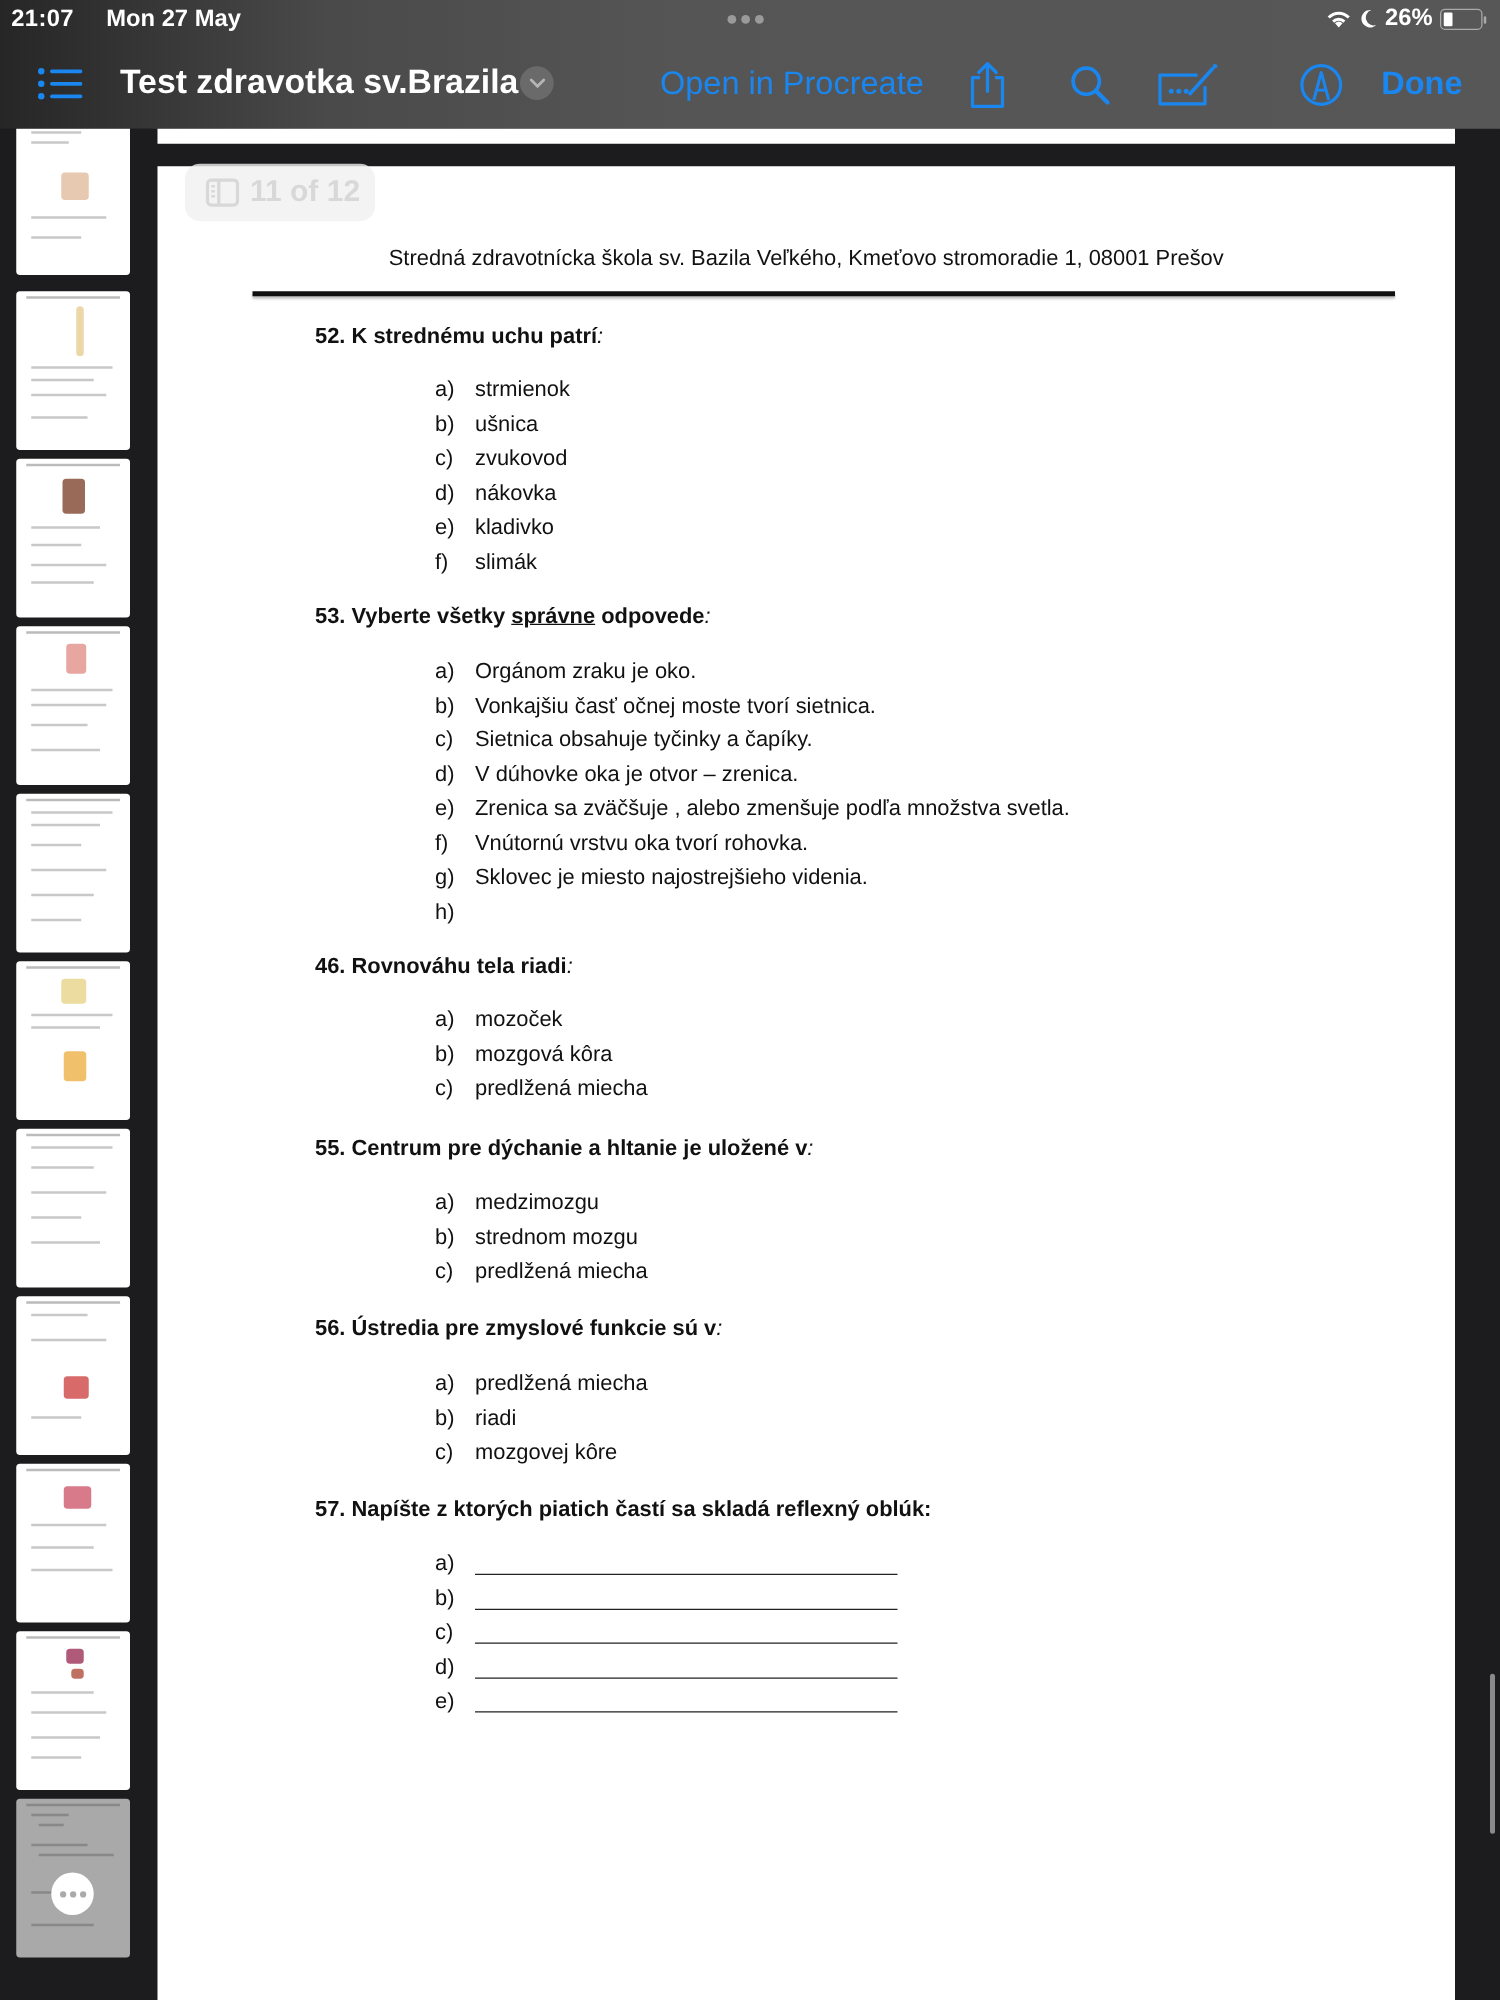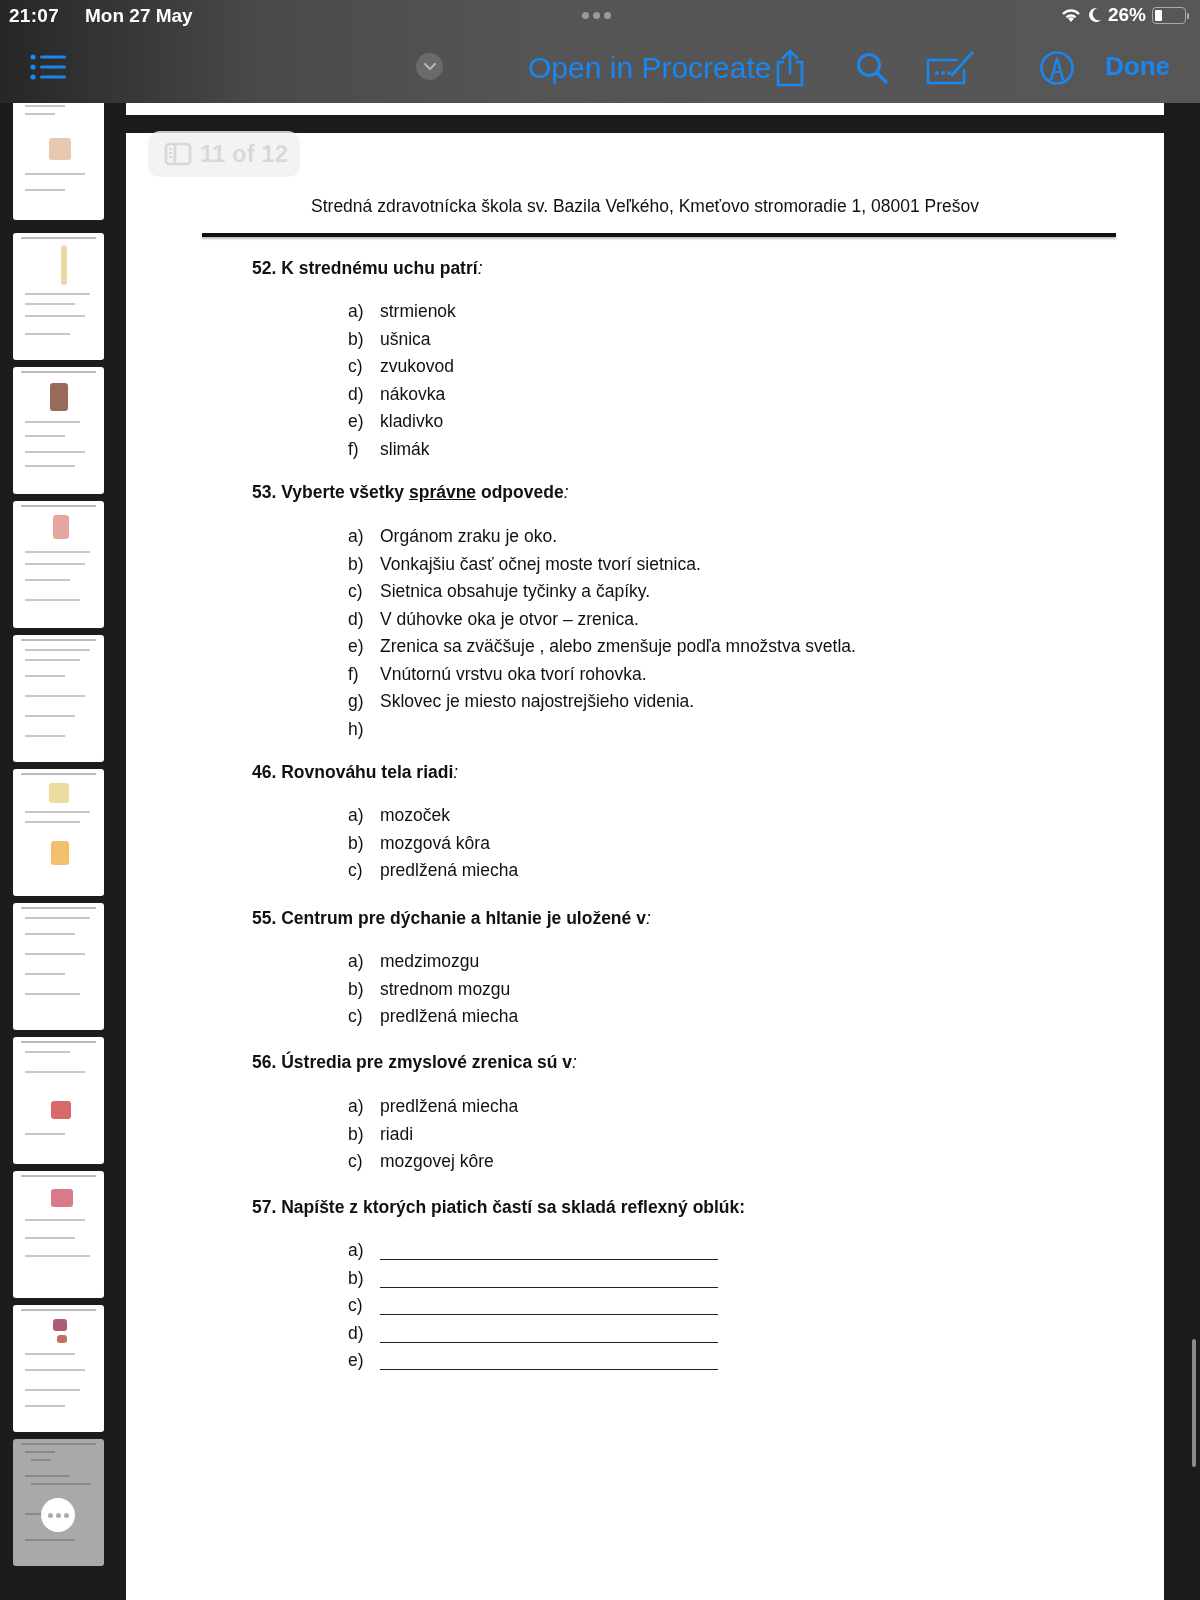--- a/index.html
+++ b/index.html
@@ -15,21 +15,21 @@
   .status .dots span { width: 7px; height: 7px; border-radius: 50%; background: #9a9a9a; display: block; }
   .status .right { position: absolute; right: 14px; top: 4px; display: flex; align-items: center; gap: 6px; font-weight: bold; }
   .battery { width: 34px; height: 17px; border: 1.5px solid #aaa; border-radius: 4px; position: relative; padding: 2px; }
   .battery .lvl { width: 7px; height: 100%; background: #fff; border-radius: 1px; }
   .battery::after { content: ""; position: absolute; right: -4px; top: 5px; width: 2px; height: 6px; background: #aaa; border-radius: 1px; }
 
   .navbar { position: absolute; top: 40px; left: 0; right: 0; height: 54px; }
   .nav-list-icon { position: absolute; left: 30px; top: 13px; width: 36px; height: 28px; cursor: pointer; }
   .doc-title { position: absolute; left: 96px; top: 10px; font-size: 27px; font-weight: bold; color: #fff; }
   .title-chevron { position: absolute; left: 416px; top: 13px; width: 27px; height: 27px; border-radius: 50%; background: #6a6a6a; display: flex; align-items: center; justify-content: center; cursor: pointer; }
-  .open-procreate { position: absolute; left: 528px; top: 11px; font-size: 30px; color: #1a86ef; cursor: pointer; }
+  .open-procreate { position: absolute; left: 528px; top: 11px; font-size: 26px; color: #1a86ef; cursor: pointer; }
   .nav-icon { position: absolute; top: 8px; width: 40px; height: 40px; cursor: pointer; display: flex; align-items: center; justify-content: center; }
   .done-btn { position: absolute; left: 1105px; top: 11px; font-size: 26px; font-weight: bold; color: #1a86ef; cursor: pointer; }
 
   
   .sidebar { position: absolute; left: 0; top: 103px; width: 122px; height: 1497px; background: #1c1c1e; overflow: hidden; }
   .thumb { position: absolute; left: 13px; width: 91px; height: 127px; background: #fff; border-radius: 3px; overflow: hidden; cursor: pointer; }
   .thumb.selected { background: #a9a9a9; }
   .thumb .hdr { position: absolute; left: 8px; right: 8px; top: 4px; height: 2px; background: #bbb; }
   .thumb .ln { position: absolute; height: 1.5px; background: #c8c8c8; }
   .thumb .pic { position: absolute; border-radius: 3px; }
@@ -83,20 +83,21 @@
 
   <div class="navbar">
     <svg class="nav-list-icon" viewBox="0 0 36 28">
       <circle cx="3" cy="4" r="2.6" fill="#1a86ef"></circle>
         <rect x="10" y="2.5" width="26" height="3" rx="1.5" fill="#1a86ef"></rect>
       <circle cx="3" cy="14" r="2.6" fill="#1a86ef"></circle>
         <rect x="10" y="12.5" width="26" height="3" rx="1.5" fill="#1a86ef"></rect>
       <circle cx="3" cy="24" r="2.6" fill="#1a86ef"></circle>
         <rect x="10" y="22.5" width="26" height="3" rx="1.5" fill="#1a86ef"></rect>
     </svg>
+    <span class="doc-title">Test zdravotka sv.Brazila</span>
     <div class="title-chevron">
       <svg width="14" height="10" viewBox="0 0 14 10">
           <path d="M2 2 L7 7 L12 2" stroke="#b5b5b5" stroke-width="2.2" fill="none" stroke-linecap="round"></path>
         </svg>
     </div>
     <span class="open-procreate">Open in Procreate</span>
     <div class="nav-icon" style="left:770px">
       <svg width="32" height="38" viewBox="0 0 32 38">
           <path d="M10 13 H4 V36 H28 V13 H22" stroke="#1a86ef" stroke-width="2.6" fill="none" stroke-linejoin="round"></path>
           <path d="M16 24 V2 M9 9 L16 2 L23 9" stroke="#1a86ef" stroke-width="2.6" fill="none" stroke-linecap="round" stroke-linejoin="round"></path>
@@ -329,21 +330,21 @@
           <span class="lt">b)</span>
           <span>strednom mozgu</span>
         </div>
       <div class="opt">
           <span class="lt">c)</span>
           <span>predlžená miecha</span>
         </div>
     </div>
 
     <div class="q" style="top:919px">
-      <span>56.</span> <span>Ústredia pre zmyslové zrenica sú v</span><span class="colon">:</span>
+      <span>56.</span> <span>Ústredia pre zmyslové funkcie sú v</span><span class="colon">:</span>
     </div>
     <div class="opts" style="top:963px">
       <div class="opt">
           <span class="lt">a)</span>
           <span>predlžená miecha</span>
         </div>
       <div class="opt">
           <span class="lt">b)</span>
           <span>riadi</span>
         </div>

